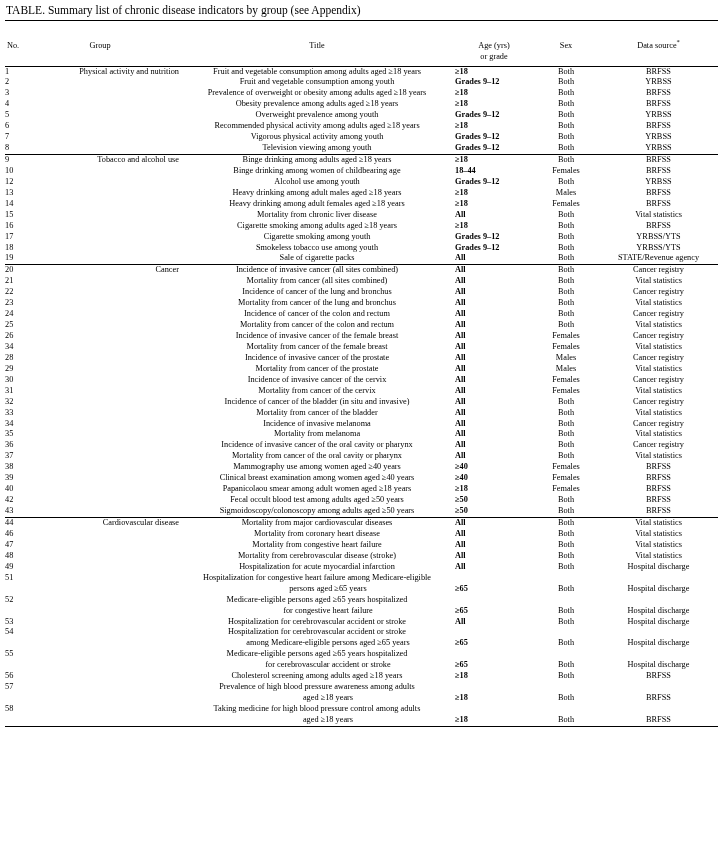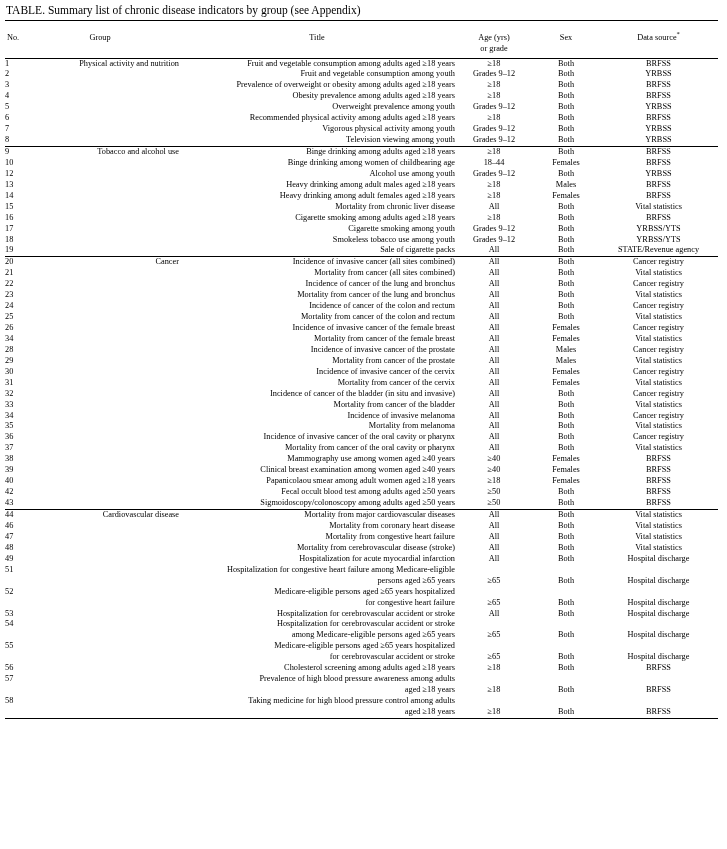--- a/index.html
+++ b/index.html
@@ -45,33 +45,33 @@
   .rule-bottom td { border-bottom: 1.6px solid #000; }
 
   thead th {
     font-weight: normal;
     text-align: center;
     font-size: 8.3px;
     padding-top: 2px;
     padding-bottom: 2px;
     line-height: 1.2;
   }
-  thead tr.head-row th { padding-top: 12px; padding-bottom: 3px; }
+  thead tr.head-row th { padding-top: 20px; padding-bottom: 3px; }
 
   col.c-no    { width: 16px; }
   col.c-group { width: 158px; }
   col.c-title { width: 276px; }
   col.c-age   { width: 78px; }
   col.c-sex   { width: 66px; }
   col.c-src   { width: 119px; }
 
   td.no     { text-align: left;  padding-left: 1px; }
   td.group  { text-align: right;  padding-left: 6px; }
-  td.title  { text-align: right;  padding-left: 4px; }
-  td.age    { text-align: center; }
+  td.title  { text-align: center;  padding-left: 4px; }
+  td.age    { text-align: left; font-weight: bold; }
   td.sex    { text-align: center; }
   td.src    { text-align: center; }
 
   tbody tr td { padding-top: 0.4px; padding-bottom: 0.4px; }
 
   .indent { padding-left: 22px; display: block; }
   sup { font-size: 6.5px; vertical-align: super; line-height: 0; }
 </style>
 </head>
 <body>

